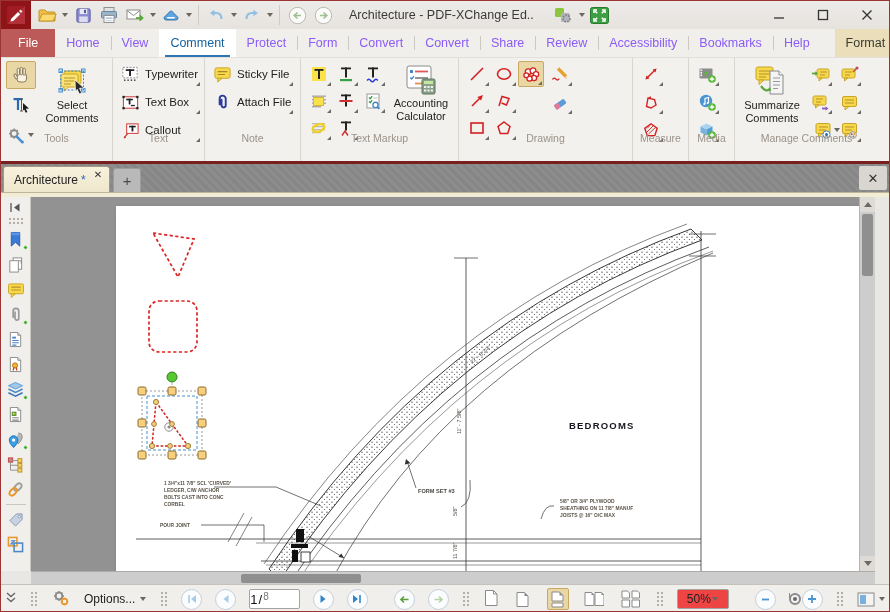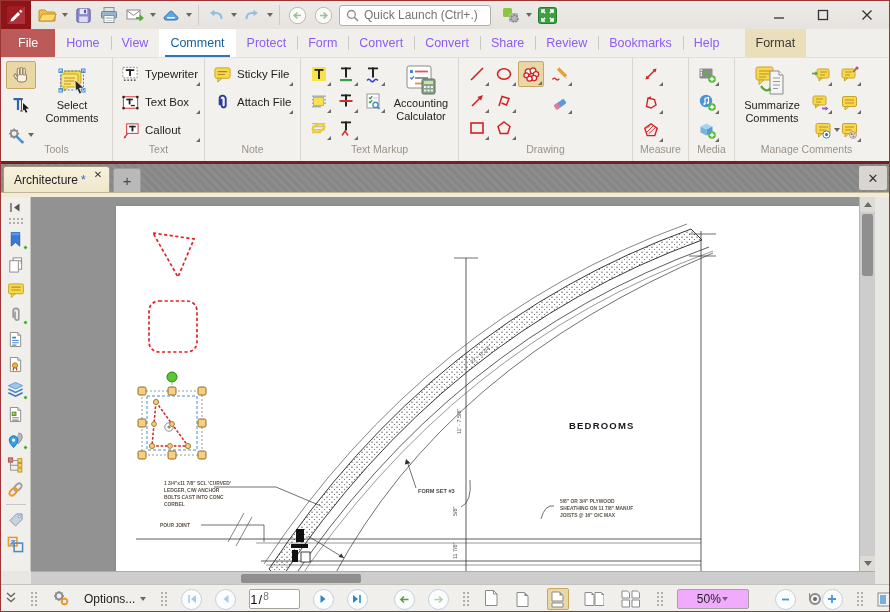--- a/index.html
+++ b/index.html
@@ -25,21 +25,21 @@
   .rtab{display:flex;align-items:center;padding:0 11px;font-size:12.5px;color:#8b5cf6;position:relative;flex:none}
   .rtab.tsep::before{content:"";position:absolute;left:0;top:7px;bottom:7px;width:1px;background:#ccc8c2}
   .rtab.file{background:#bb5a58;color:#fff;padding:0 17px}
   .rtab.active{background:#fff;color:#15619e}
   .rtab.active::after{content:"";position:absolute;left:6px;right:6px;bottom:0;height:2px;background:#2e75b5}
   .rtab.format{background:#eadfba;margin-left:14px;color:#3a3a30}
 
   
   .ribbon{height:103px;background:#f3f1ee;display:flex;align-items:stretch;overflow:hidden}
   .rgroup{position:relative;display:flex;gap:3px;padding:3px 5px 7px 5px;border-right:1px solid #d9d5cf;flex:none}
-  .glabel{position:absolute;bottom:6px;left:0;right:0;text-align:center;font-size:10.5px;color:#9a9288;white-space:nowrap}
+  .glabel{position:absolute;bottom:17px;left:0;right:0;text-align:center;font-size:10.5px;color:#9a9288;white-space:nowrap}
   .col{display:flex;flex-direction:column;gap:2px}
   .sq{width:26px;height:26px;position:relative;display:flex;align-items:center;justify-content:center;border-radius:2px;flex:none}
   .sq28{width:30px;height:28px}
   .active-tool{background:#e9d7a5;border:1px solid #c9a961}
   .dd{position:absolute;right:1px;bottom:1px;width:0;height:0;border-top:2.5px solid transparent;border-left:2.5px solid transparent;border-bottom:2.5px solid #6d6a64;border-right:2.5px solid #6d6a64}
   .bigbtn{width:66px;display:flex;flex-direction:column;align-items:center;justify-content:flex-start;gap:1px;padding-top:3px;border-radius:2px}
   .bigbtn .blabel{font-size:11px;line-height:1.12;text-align:center;color:#222}
   .rowbtn{display:flex;align-items:center;gap:5px;height:26px;padding:0 3px;font-size:11.5px;color:#222;position:relative;border-radius:2px}
   .grid3{display:grid;grid-template-columns:repeat(3,26px);grid-auto-rows:26px;gap:1px}
   .grid2{display:grid;grid-template-columns:repeat(2,28px);grid-auto-rows:27px;gap:1px}
@@ -68,21 +68,21 @@
   .hscroll{height:13px;background:#cdcdcd;border-top:1px solid #aeaba6;position:relative}
   .hthumb{position:absolute;top:2px;height:9px;left:210px;width:120px;background:#8f8f8f;border-radius:2px}
 
   
   .statusbar{height:29px;background:#f1efec;border-top:1px solid #c5c1bb;display:flex;align-items:center;gap:13px;padding:0 4px;font-size:12px}
   .grip{width:8px;height:16px;background-image:radial-gradient(#b3afa8 1px,transparent 1.2px);background-size:4px 4px;flex:none}
   .navc{width:21px;height:21px;border-radius:50%;border:1px solid #c3cfd9;background:#fbfcfd;display:flex;align-items:center;justify-content:center;flex:none}
   .pagebox{width:100px;height:20px;border:1px solid #a6a29c;border-radius:2px;background:#fff;display:flex;align-items:center;justify-content:flex-end;padding-right:30px;gap:1px}
   .pagebox .cur{font-size:13px;color:#111}
   .pagebox .tot{font-size:10px;color:#777;margin-top:-5px}
-  .zoombox{width:84px;height:20px;border:1px solid #a6a29c;border-radius:2px;background:#f0abfc;display:flex;align-items:center;justify-content:space-between;padding:0 19px;font-size:12px;color:#222}
+  .zoombox{width:84px;height:20px;border:1px solid #a6a29c;border-radius:2px;background:#ef4444;display:flex;align-items:center;justify-content:space-between;padding:0 9px;font-size:12px;color:#222}
   .slider{width:88px;height:20px;position:relative;display:flex;align-items:center}
   .slider .track{width:100%;height:2px;background:#a8a29a}
   .slider .tickc{position:absolute;left:50%;top:4px;width:1px;height:5px;background:#8a8a8a}
   .slider .thumb{position:absolute;left:44%;top:4px;width:12px;height:12px;border-radius:50%;border:2px solid #8a8a8a;background:#f2f2f2;display:flex;align-items:center;justify-content:center}
   .slider .thumb i{width:4px;height:4px;border-radius:50%;background:#6a6a6a}
   .ssep{width:1px;height:18px;background:#cfccc6}
 </style>
 </head>
 <body>
 
@@ -160,27 +160,21 @@
             <path d="M14 10.5 H8 M10.5 7.5 L7.2 10.5 l3.3 3" fill="none" stroke="#9cc08e" stroke-width="1.6"></path>
           </svg>
         </span>
       <span class="qbtn">
           <svg width="21" height="21" viewBox="0 0 21 21">
             <circle cx="10.5" cy="10.5" r="8.2" fill="#fafaf8" stroke="#bcb9b2"></circle>
             <path d="M7 10.5 H13 M10.5 7.5 l3.3 3 -3.3 3" fill="none" stroke="#9cc08e" stroke-width="1.6"></path>
           </svg>
         </span>
     </div>
-    <div class="qlaunch">
-      <svg width="13" height="13" viewBox="0 0 14 14">
-          <circle cx="5.8" cy="5.8" r="4.2" fill="none" stroke="#8a8a8a" stroke-width="1.4"></circle>
-          <path d="M9 9 L13 13" stroke="#8a8a8a" stroke-width="1.6"></path>
-        </svg>
-      <input placeholder="Quick Launch (Ctrl+.)" style="">
-    </div>
+    <span class="title-text">Architecture - PDF-XChange Ed..</span>
     <div style="display:flex;align-items:center;margin-left:8px;gap:2px">
       <span class="qbtn">
           <svg width="21" height="21" viewBox="0 0 21 21">
             <rect x="2" y="3" width="9" height="9" rx="1.5" fill="#8cc63f"></rect>
             <rect x="8" y="8" width="9" height="9" rx="1.5" fill="#b4b4bc"></rect>
             <circle cx="13.5" cy="13.5" r="3.4" fill="none" stroke="#7c7c84" stroke-width="1.6" stroke-dasharray="1.6 1.3"></circle>
           </svg>
         </span>
       <span class="chev"></span>
       <span class="qbtn">
@@ -214,20 +208,21 @@
     <span class="rtab file">File</span>
     <span class="rtab">Home</span>
     <span class="rtab tsep">View</span>
     <span class="rtab active">Comment</span>
     <span class="rtab">Protect</span>
     <span class="rtab tsep">Form</span>
     <span class="rtab tsep">Convert</span>
     <span class="rtab tsep">Convert</span>
     <span class="rtab tsep">Share</span>
     <span class="rtab tsep">Review</span>
+    <span class="rtab tsep">Accessibility</span>
     <span class="rtab tsep">Bookmarks</span>
     <span class="rtab tsep">Help</span>
     <span class="rtab format">Format</span>
 
   </div>
 
   <div class="ribbon">
 
     <div class="rgroup" style="width:112px">
       <div class="col">

